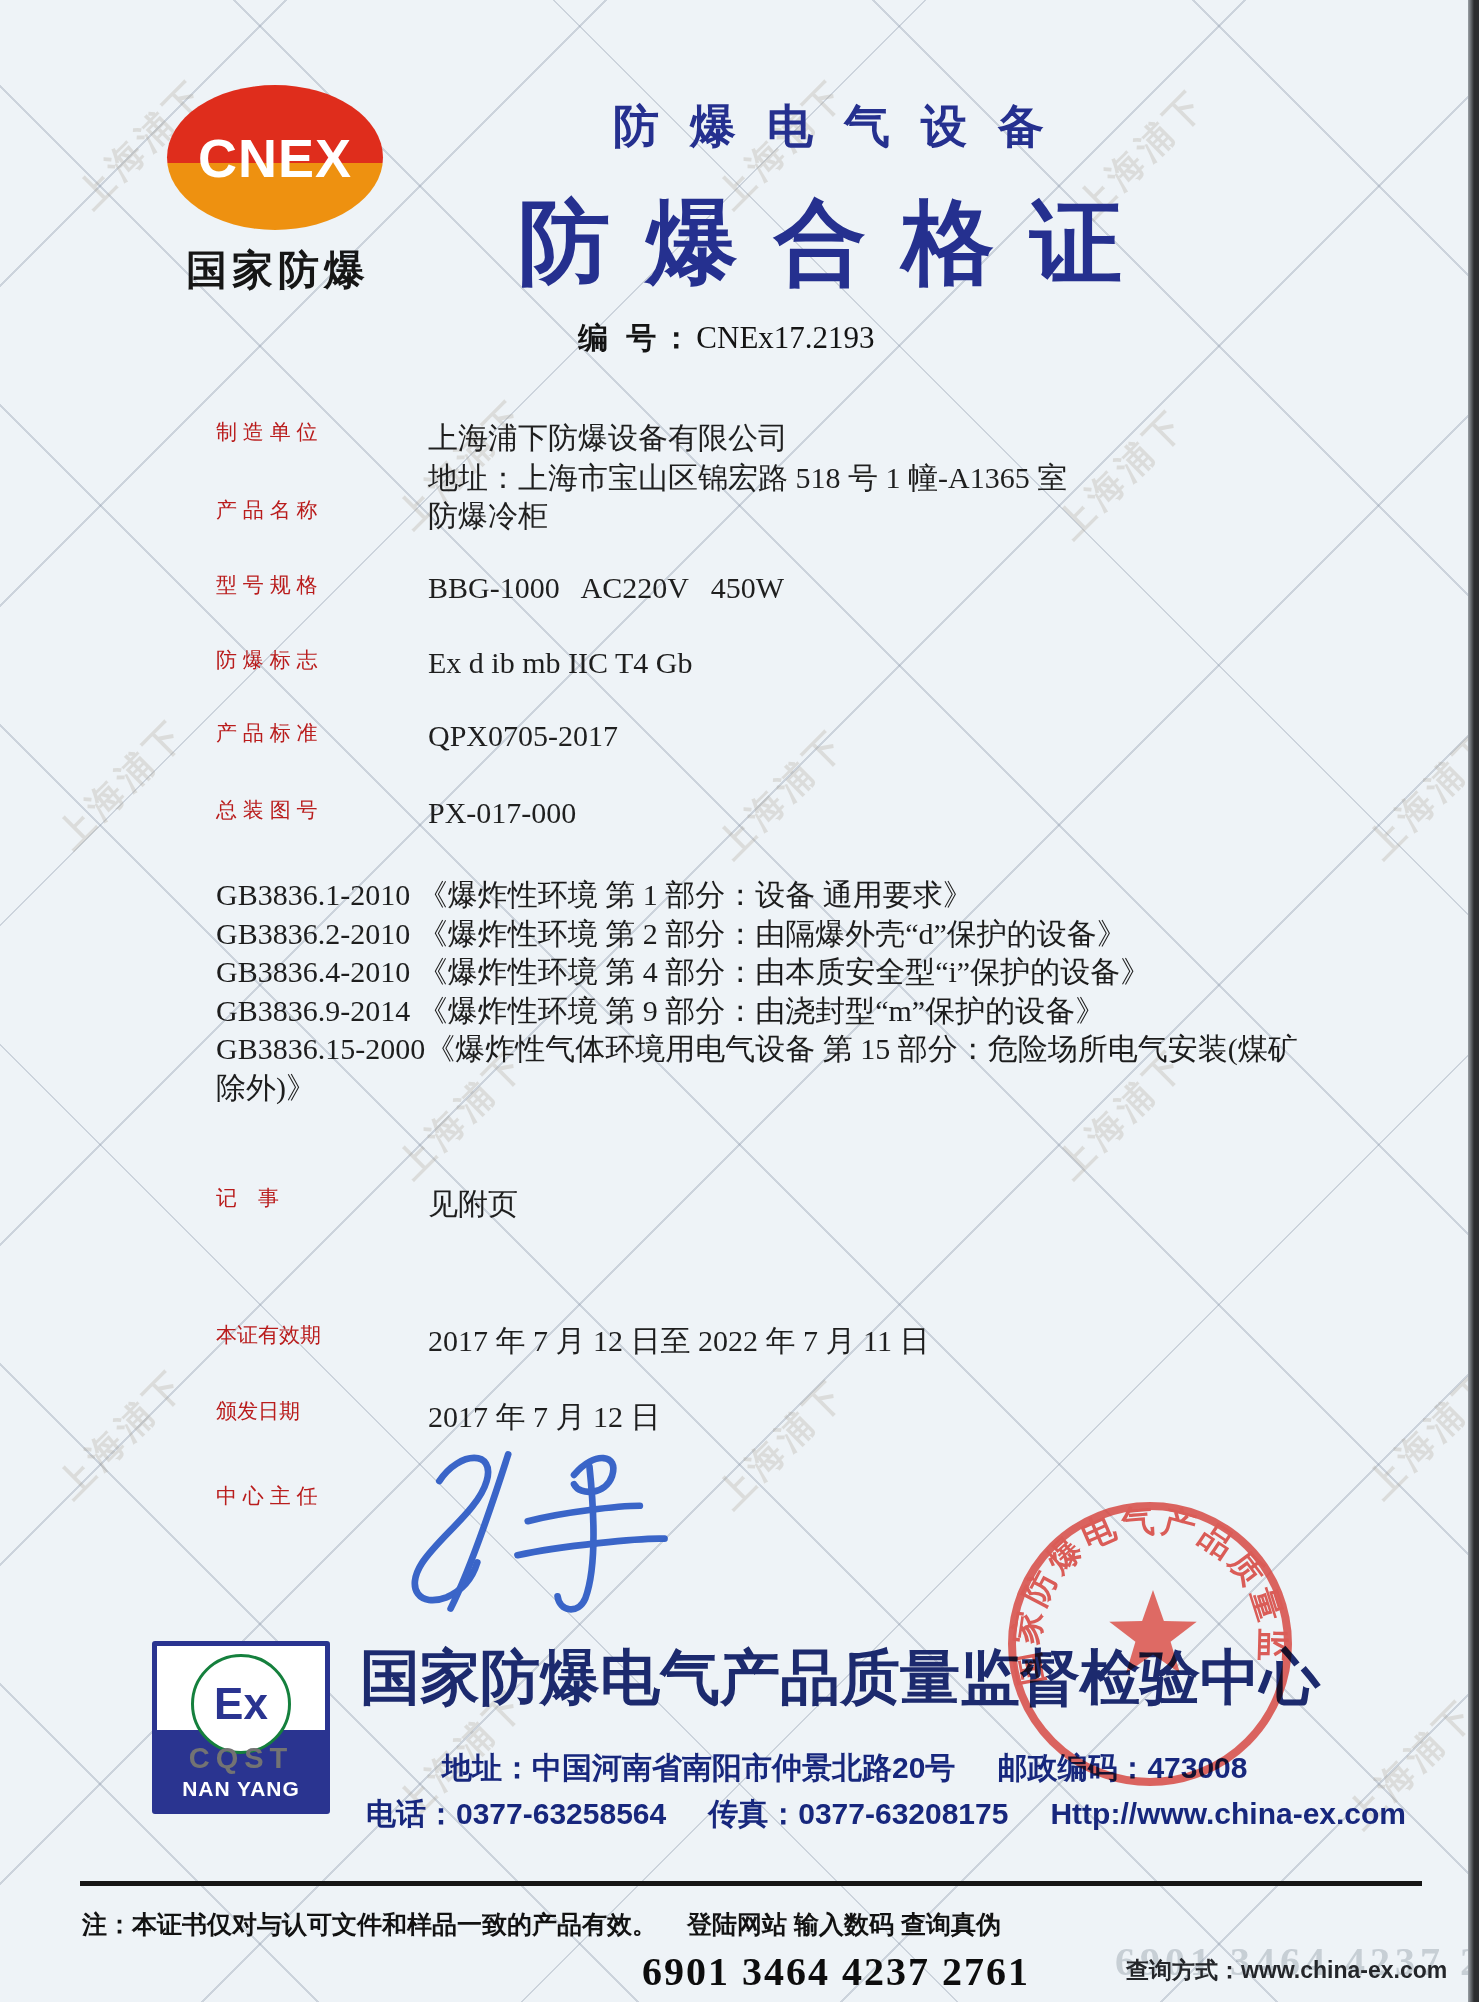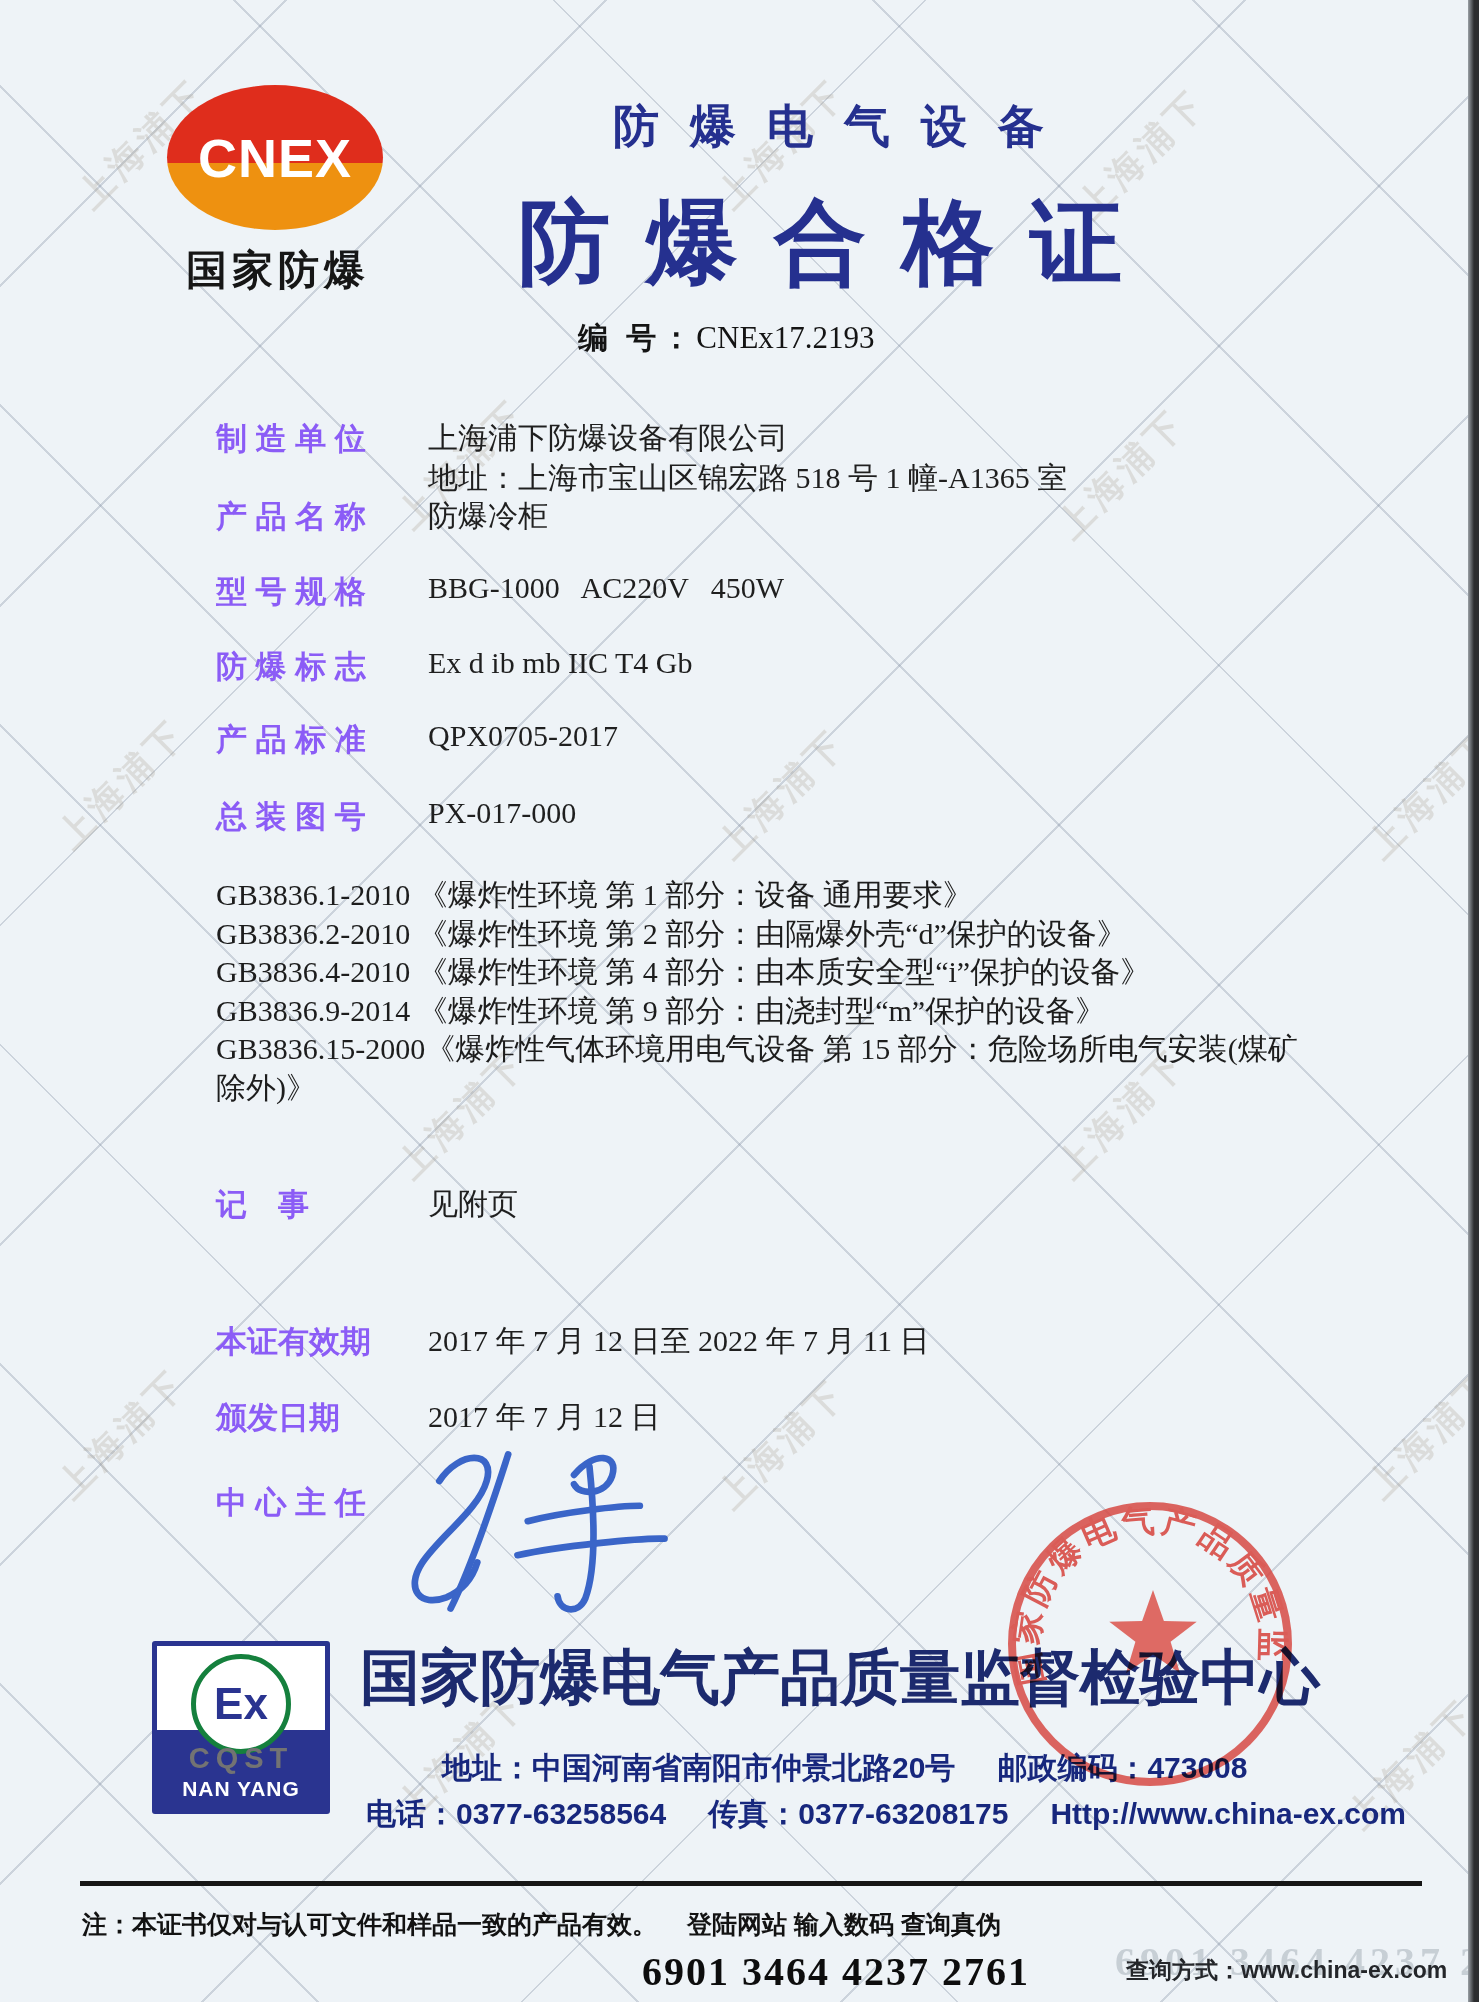--- a/index.html
+++ b/index.html
@@ -47,21 +47,21 @@
   .doc-title{
     position:absolute;left:518px;top:188px;font-size:92px;font-weight:900;
     color:#25308f;letter-spacing:36px;white-space:nowrap;line-height:1.18;
   }
   .cert-no{position:absolute;left:578px;top:318px;white-space:nowrap;}
   .cert-no .lbl{font-size:30px;font-weight:700;color:#141414;letter-spacing:5px;}
   .cert-no .val{font-size:31px;font-family:"Liberation Serif","DejaVu Serif",serif;color:#141414;}
   
   .row{position:absolute;left:216px;white-space:nowrap;}
   .row .lbl{
-    display:inline-block;width:212px;font-size:31px;font-weight:700;color:#8b5cf6;
+    display:inline-block;width:212px;font-size:21px;font-weight:400;color:#b91c1c;
     white-space:pre;vertical-align:top;
   }
   .row .val{
     font-size:30px;color:#1f1f1f;white-space:pre;
     font-family:"Liberation Serif","DejaVu Serif",serif;
   }
   
   .standards{
     position:absolute;left:216px;top:876px;width:1096px;
     font-family:"Liberation Serif","DejaVu Serif",serif;
@@ -69,21 +69,21 @@
   }
   .standards .std-line{white-space:normal;}
   
   .badge{
     position:absolute;left:152px;top:1641px;width:178px;height:173px;
     border:5px solid #2a3490;background:#fff;box-sizing:border-box;border-radius:3px;
   }
   .badge-band{position:absolute;left:0;right:0;bottom:0;height:79px;background:#2a3490;}
   .badge-circle{
     position:absolute;left:50%;top:8px;transform:translateX(-50%);
-    width:100px;height:100px;border:5px solid #15803d;border-radius:50%;
+    width:100px;height:100px;border:3px solid #15803d;border-radius:50%;
     background:#fff;box-sizing:border-box;z-index:1;
     display:flex;align-items:center;justify-content:center;
   }
   .badge-circle .ex{font-size:44px;font-weight:800;color:#2a3490;line-height:1;}
   .badge-cqst{
     position:absolute;left:0;right:0;bottom:36px;text-align:center;z-index:2;
     color:#737373;font-size:29px;font-weight:700;letter-spacing:6px;line-height:1;
   }
   .badge-city{
     position:absolute;left:0;right:0;bottom:10px;text-align:center;z-index:2;

